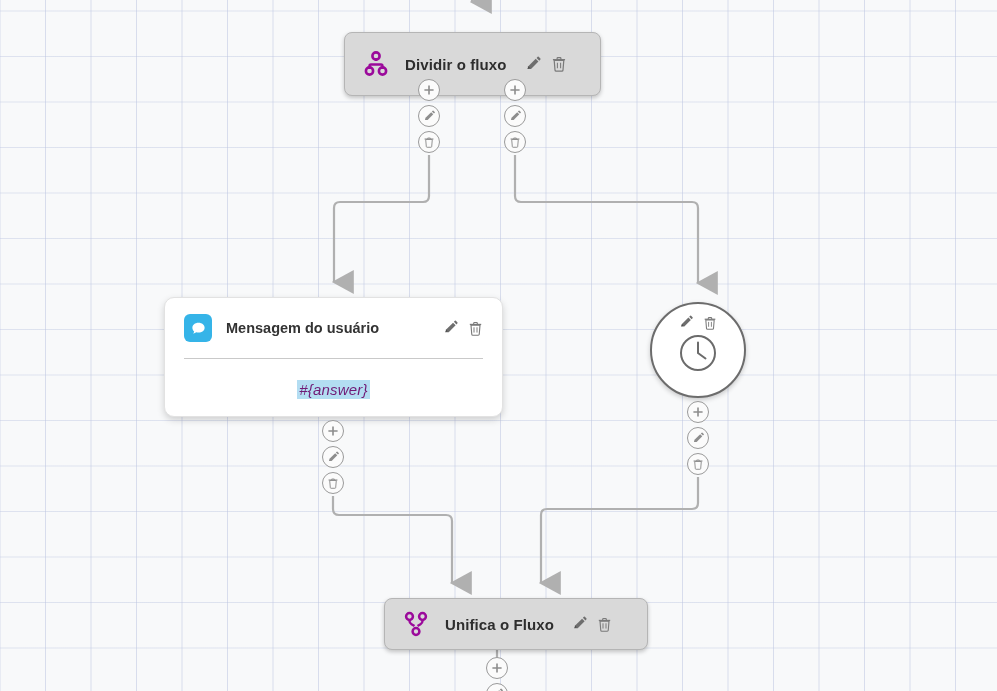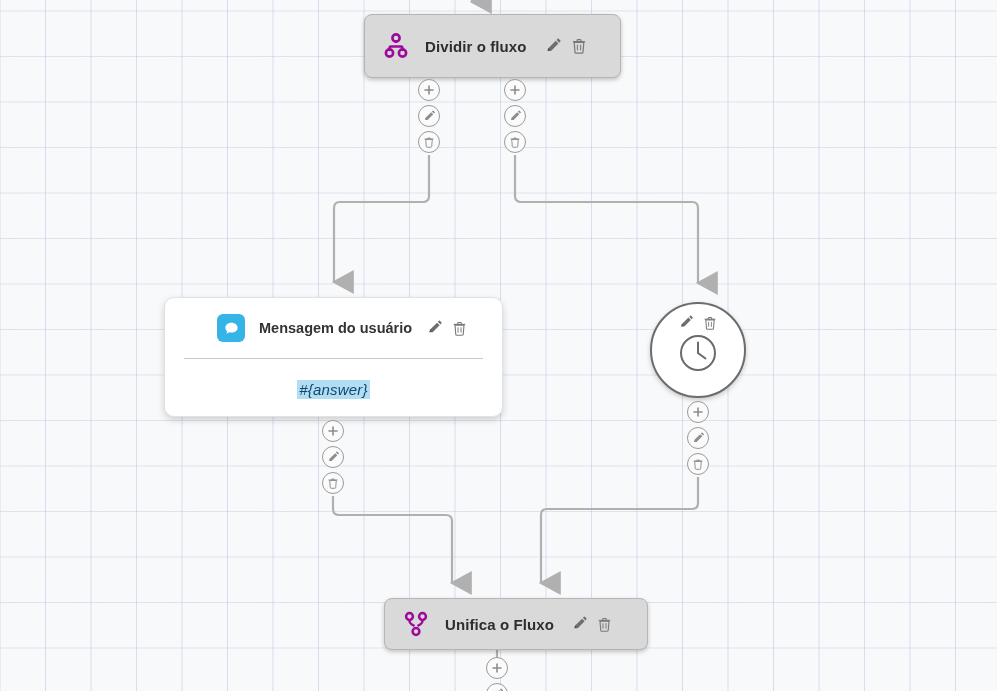--- a/index.html
+++ b/index.html
@@ -41,31 +41,31 @@
   .node-actions{display:flex;align-items:center;gap:9px;margin-left:18px;}
 
   
   .msg-card{
     background:#ffffff;
     border:1px solid #e2e2e2;
     border-radius:10px;
     box-shadow:0 3px 7px rgba(0,0,0,.17);
     padding:0;
   }
-  .msg-head{display:flex;align-items:center;height:60px;padding:0 35px;margin-left:17px;}
+  .msg-head{display:flex;align-items:center;height:60px;padding:0 19px;}
   .msg-badge{
     width:28px;height:28px;border-radius:6px;background:#35b4e8;
     display:flex;align-items:center;justify-content:center;flex:0 0 28px;
     margin-right:14px;
   }
   .msg-title{font-size:14.5px;font-weight:bold;color:#333;white-space:nowrap;}
   .msg-sep{height:1px;background:#c9c9c9;margin:0 19px;}
   .msg-body{height:60px;display:flex;align-items:center;justify-content:center;}
   .msg-var{
-    font-size:15px;font-style:italic;color:#0c4a6e;
+    font-size:15px;font-style:italic;color:#701a75;
     background:#b3ddf2;padding:1px 2px;letter-spacing:.2px;
   }
 
   
   .circle-node{
     border-radius:50%;
     background:#ffffff;
     border:2px solid #6c6c6c;
     box-shadow:0 2px 5px rgba(0,0,0,.2);
     display:flex;flex-direction:column;align-items:center;
@@ -104,21 +104,21 @@
       <path d="M515,155 L515,196 Q515,202 521,202 L692,202 Q698,202 698,208 L698,283" marker-end="url(#arw)"></path>
 
       <path d="M333,496 L333,509 Q333,515 339,515 L446,515 Q452,515 452,521 L452,583" marker-end="url(#arw)"></path>
 
       <path d="M698,477 L698,503 Q698,509 692,509 L547,509 Q541,509 541,515 L541,583" marker-end="url(#arw)"></path>
 
       <path d="M497,650 L497,658"></path>
     </g>
   </svg>
 
-  <div class="node flow-node" style="left:344px;top:14px;width:257px;height:64px;margin-left:20px;">
+  <div class="node flow-node" style="left:344px;top:32px;width:257px;height:64px;">
     <span class="flow-icon">
       <svg width="28" height="28" viewBox="0 0 28 28">
         <g stroke="#9b0a9b" stroke-width="2.4" fill="none">
           <path d="M14 11 L14 8"></path>
           <path d="M7.5 19 L7.5 16 Q7.5 14.5 9 14.5 L19 14.5 Q20.5 14.5 20.5 16 L20.5 19"></path>
         </g>
         <circle cx="14" cy="6" r="3.6" fill="none" stroke="#9b0a9b" stroke-width="2.6"></circle>
         <circle cx="7.5" cy="21" r="3.6" fill="none" stroke="#9b0a9b" stroke-width="2.6"></circle>
         <circle cx="20.5" cy="21" r="3.6" fill="none" stroke="#9b0a9b" stroke-width="2.6"></circle>
       </svg>

